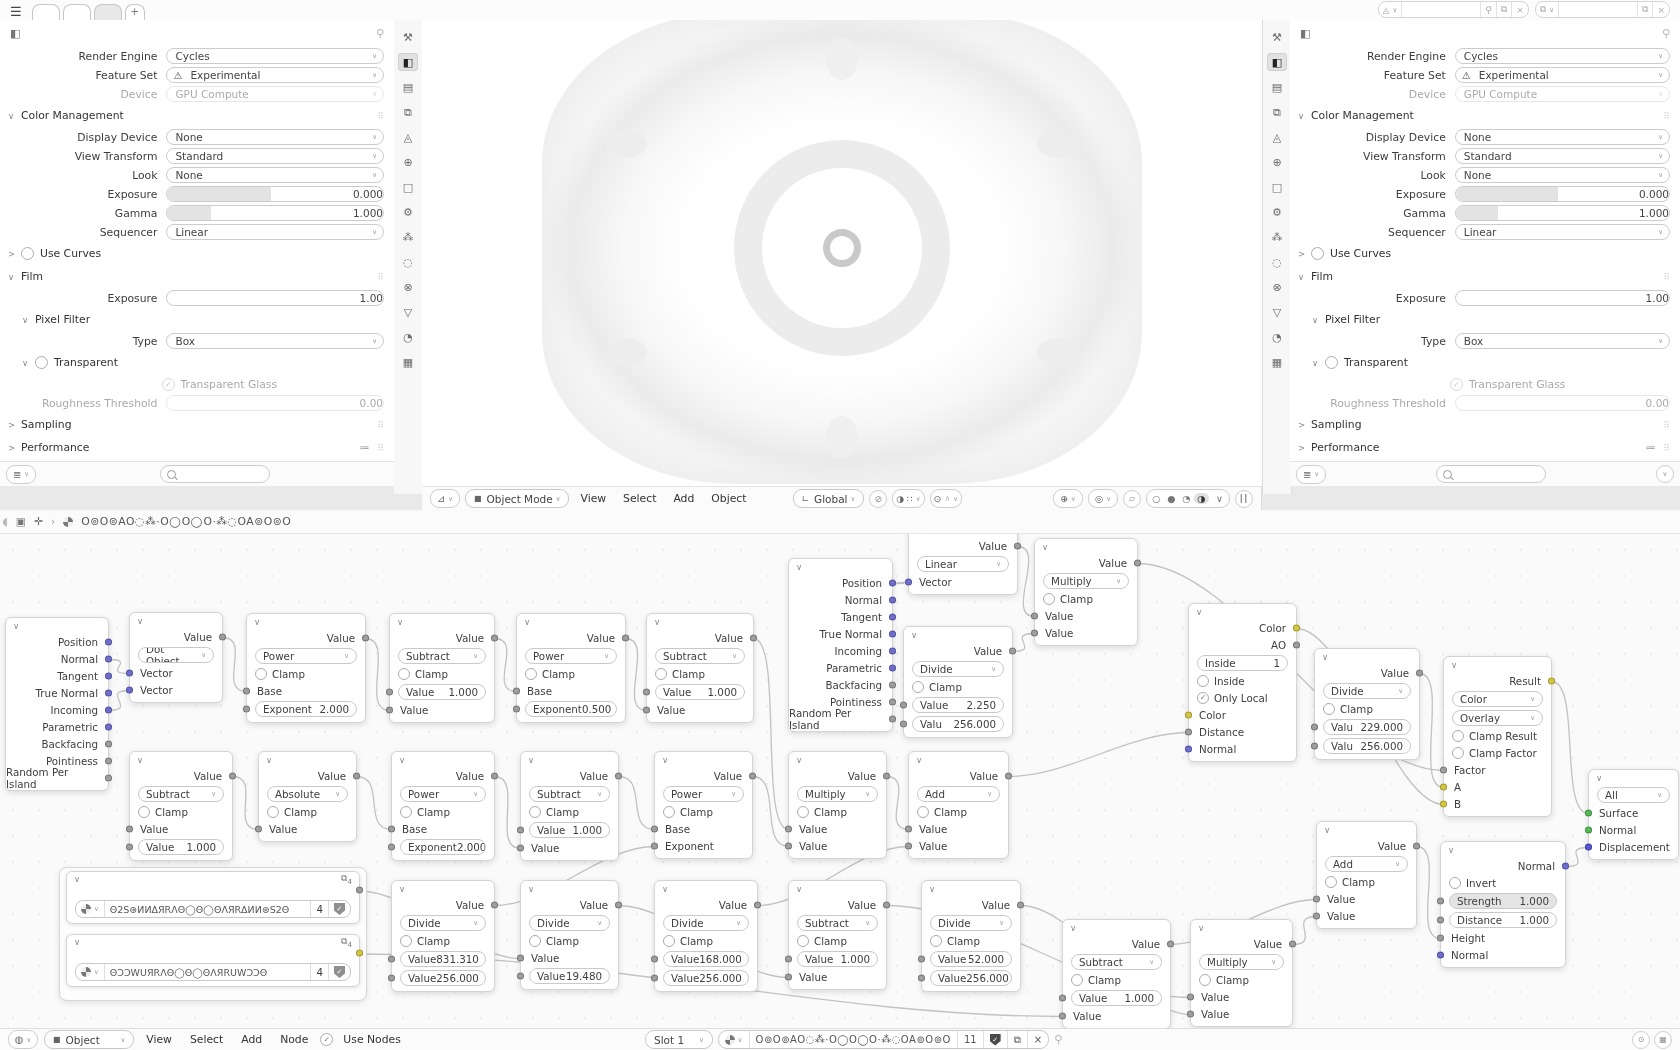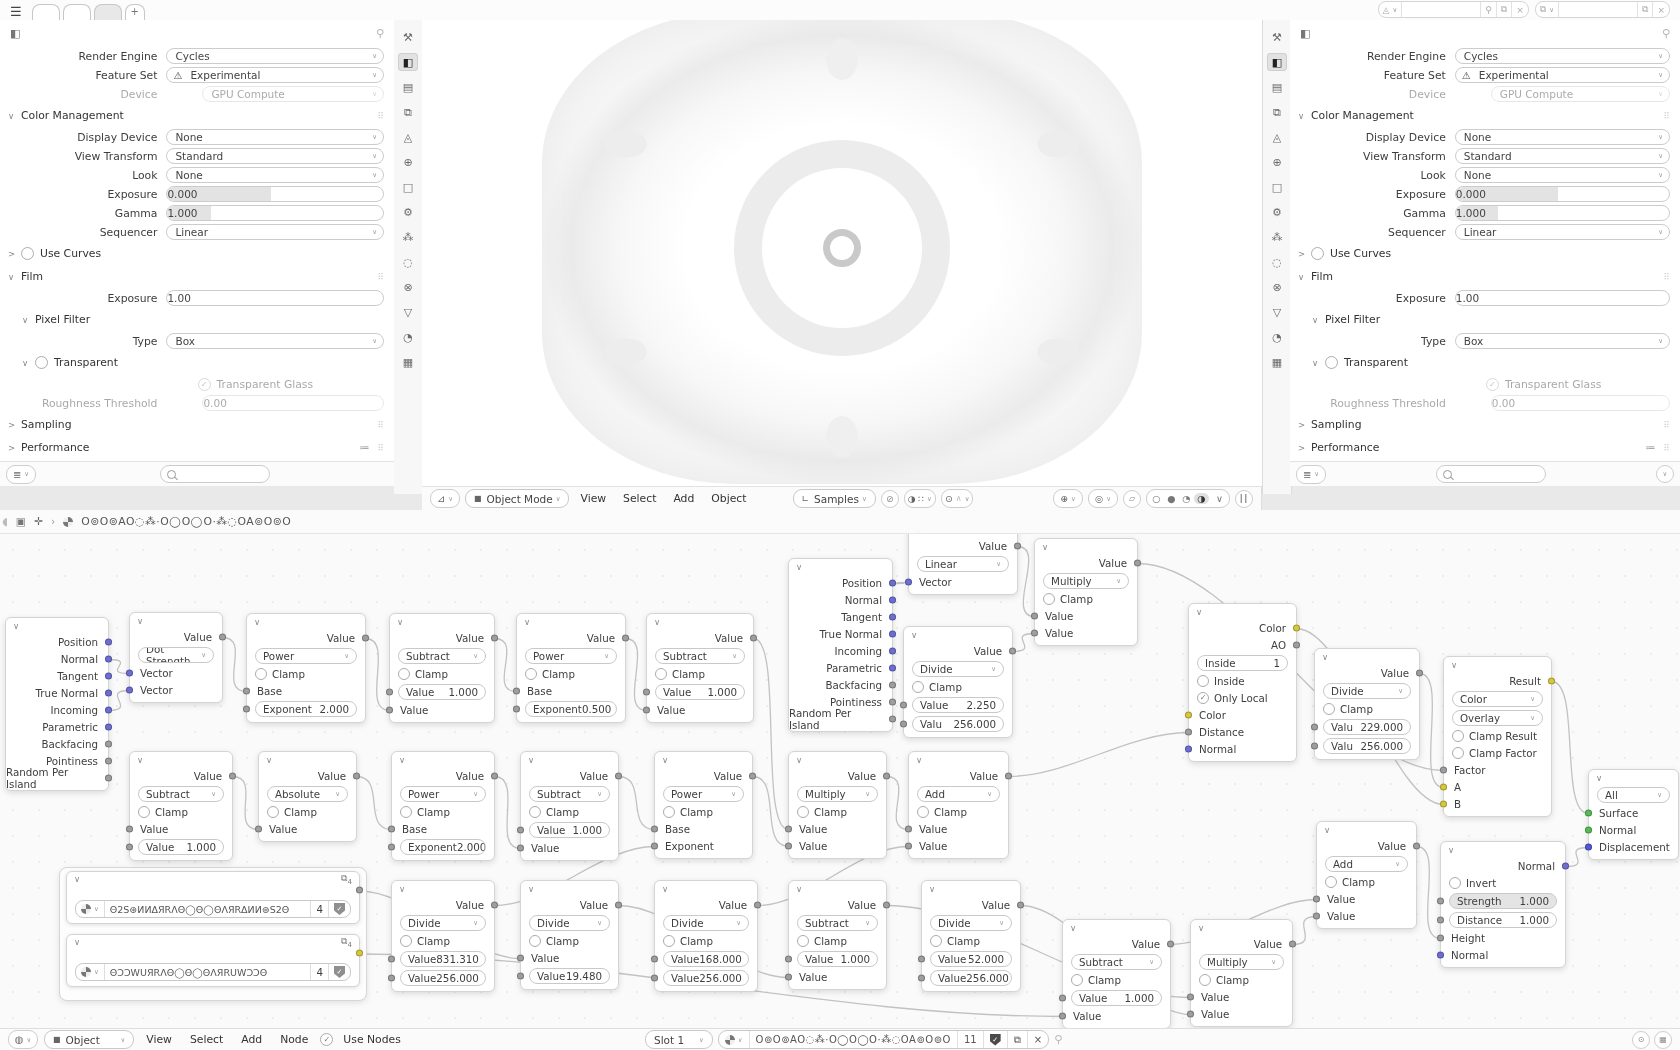--- a/index.html
+++ b/index.html
@@ -36,24 +36,24 @@
   .tab-ic.active{background:#e2e2e2;color:#222;box-shadow:inset 0 0 0 1px #cfcfcf;}
   .props-top{display:flex;align-items:center;height:26px;padding:0 10px;color:#777;font-size:11px;}
   .props-top .pin{margin-left:auto;color:#b7b7b7;font-size:11px;}
   .prop-row{display:flex;align-items:center;height:18px;margin:1px 0;padding-right:10px;}
   .prop-label{flex:0 0 41%;text-align:right;padding-right:9px;font-size:10.8px;color:#3d3d3d;white-space:nowrap;}
   .prop-widget{flex:1;position:relative;height:16px;}
   .w-pill{position:absolute;left:0;right:0;top:0;bottom:0;border:1px solid #ccc;border-radius:9px;background:#fff;
     display:flex;align-items:center;font-size:10.5px;color:#444;overflow:hidden;}
   .w-pill .ddval{padding-left:8px;flex:1;text-align:left;z-index:1;}
   .w-pill .ddchev{margin-right:6px;font-size:6.5px;color:#9a9a9a;z-index:1;}
-  .w-pill .cval{flex:1;text-align:left;z-index:1;}
+  .w-pill .cval{flex:1;text-align:right;z-index:1;}
   .w-pill .fill{position:absolute;left:0;top:0;bottom:0;background:#e3e3e3;}
   .warn-ic{margin-left:6px;font-size:10px;color:#555;z-index:1;}
-  .disab{opacity:.45;gap:36px;}
+  .disab{opacity:.45;}
   .section-row{display:flex;align-items:center;height:23px;padding:0 10px 0 8px;font-size:10.8px;color:#333;}
   .section-row.sub{padding-left:22px;}
   .caret{width:13px;color:#888;font-size:8.5px;}
   .grip{margin-left:auto;color:#cfcfcf;font-size:9px;}
   .listic{margin-left:auto;color:#8f8f8f;font-size:10px;}
   .listic + .grip{margin-left:8px;}
   .ccb{width:11px;height:11px;border:1px solid #ababab;border-radius:50%;background:#fff;margin-right:6px;
     display:inline-flex;align-items:center;justify-content:center;font-size:8px;color:#777;flex:0 0 auto;}
   .cbrow{display:flex;align-items:center;height:18px;margin:1px 0;}
   .cbrow .sp{flex:0 0 41%;}
@@ -365,21 +365,21 @@
       <span>Object Mode</span>
       <span class="chev">∨</span>
     </span>
   <span class="menu-word">View</span>
   <span class="menu-word">Select</span>
   <span class="menu-word">Add</span>
   <span class="menu-word">Object</span>
   <span style="width:30px"></span>
   <span class="pill">
       <span style="font-size:9px;margin-right:5px;color:#666">∟</span>
-      <span>Samples</span>
+      <span>Global</span>
       <span class="chev">∨</span>
     </span>
   <span class="roundbtn">
       <span style="font-size:9px">⊘</span>
     </span>
   <span class="iconbtn">
       <span style="font-size:9px">◑ ∷</span>
       <span class="chev">∨</span>
     </span>
   <span class="iconbtn">
@@ -679,21 +679,21 @@
     <div class="node" style="left: 129px; top: 101px; width: 92px;">
       <div class="n-head">
         <span>∨</span>
       </div>
       <div class="n-row n-out">
         <span class="lbl">Value</span>
         <span class="sock r" style="background: rgb(158, 158, 158);"></span>
       </div>
       <div class="n-row wid">
         <span class="n-pill">
-          <span class="pl">Dot Strength</span>
+          <span class="pl">Dot Object</span>
           <span class="chev">∨</span>
         </span>
       </div>
       <div class="n-row n-in">
         <span class="sock l" style="background: rgb(110, 110, 208);"></span>
         <span class="lbl">Vector</span>
       </div>
       <div class="n-row n-in">
         <span class="sock l" style="background: rgb(110, 110, 208);"></span>
         <span class="lbl">Vector</span>

